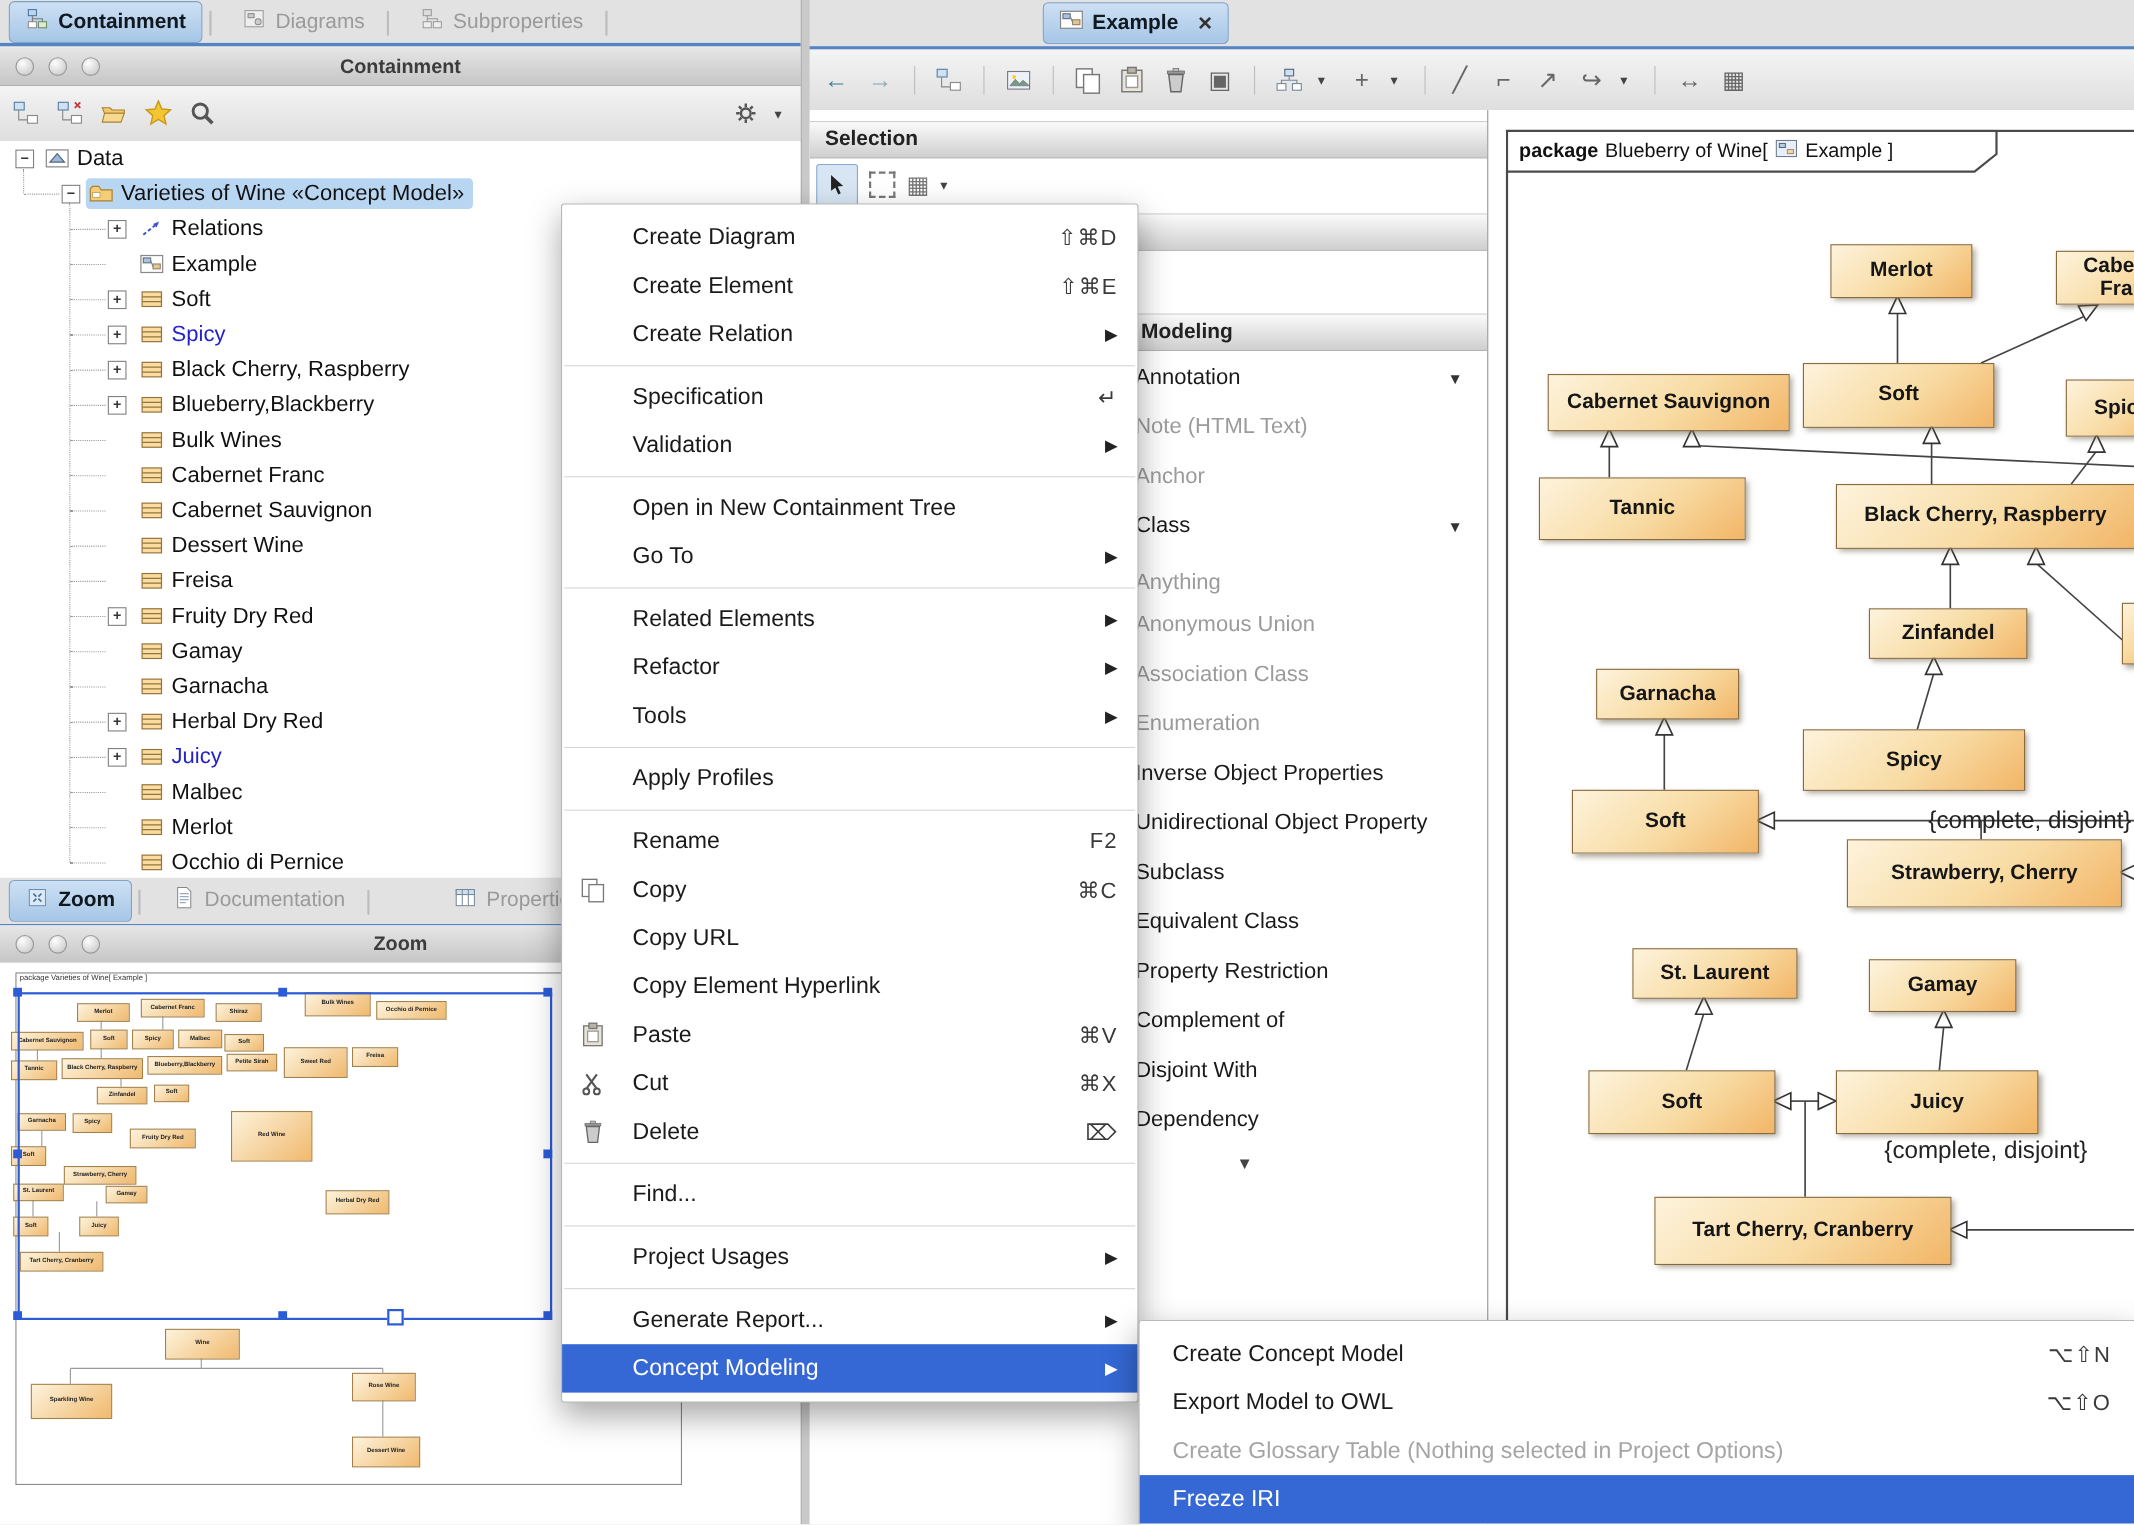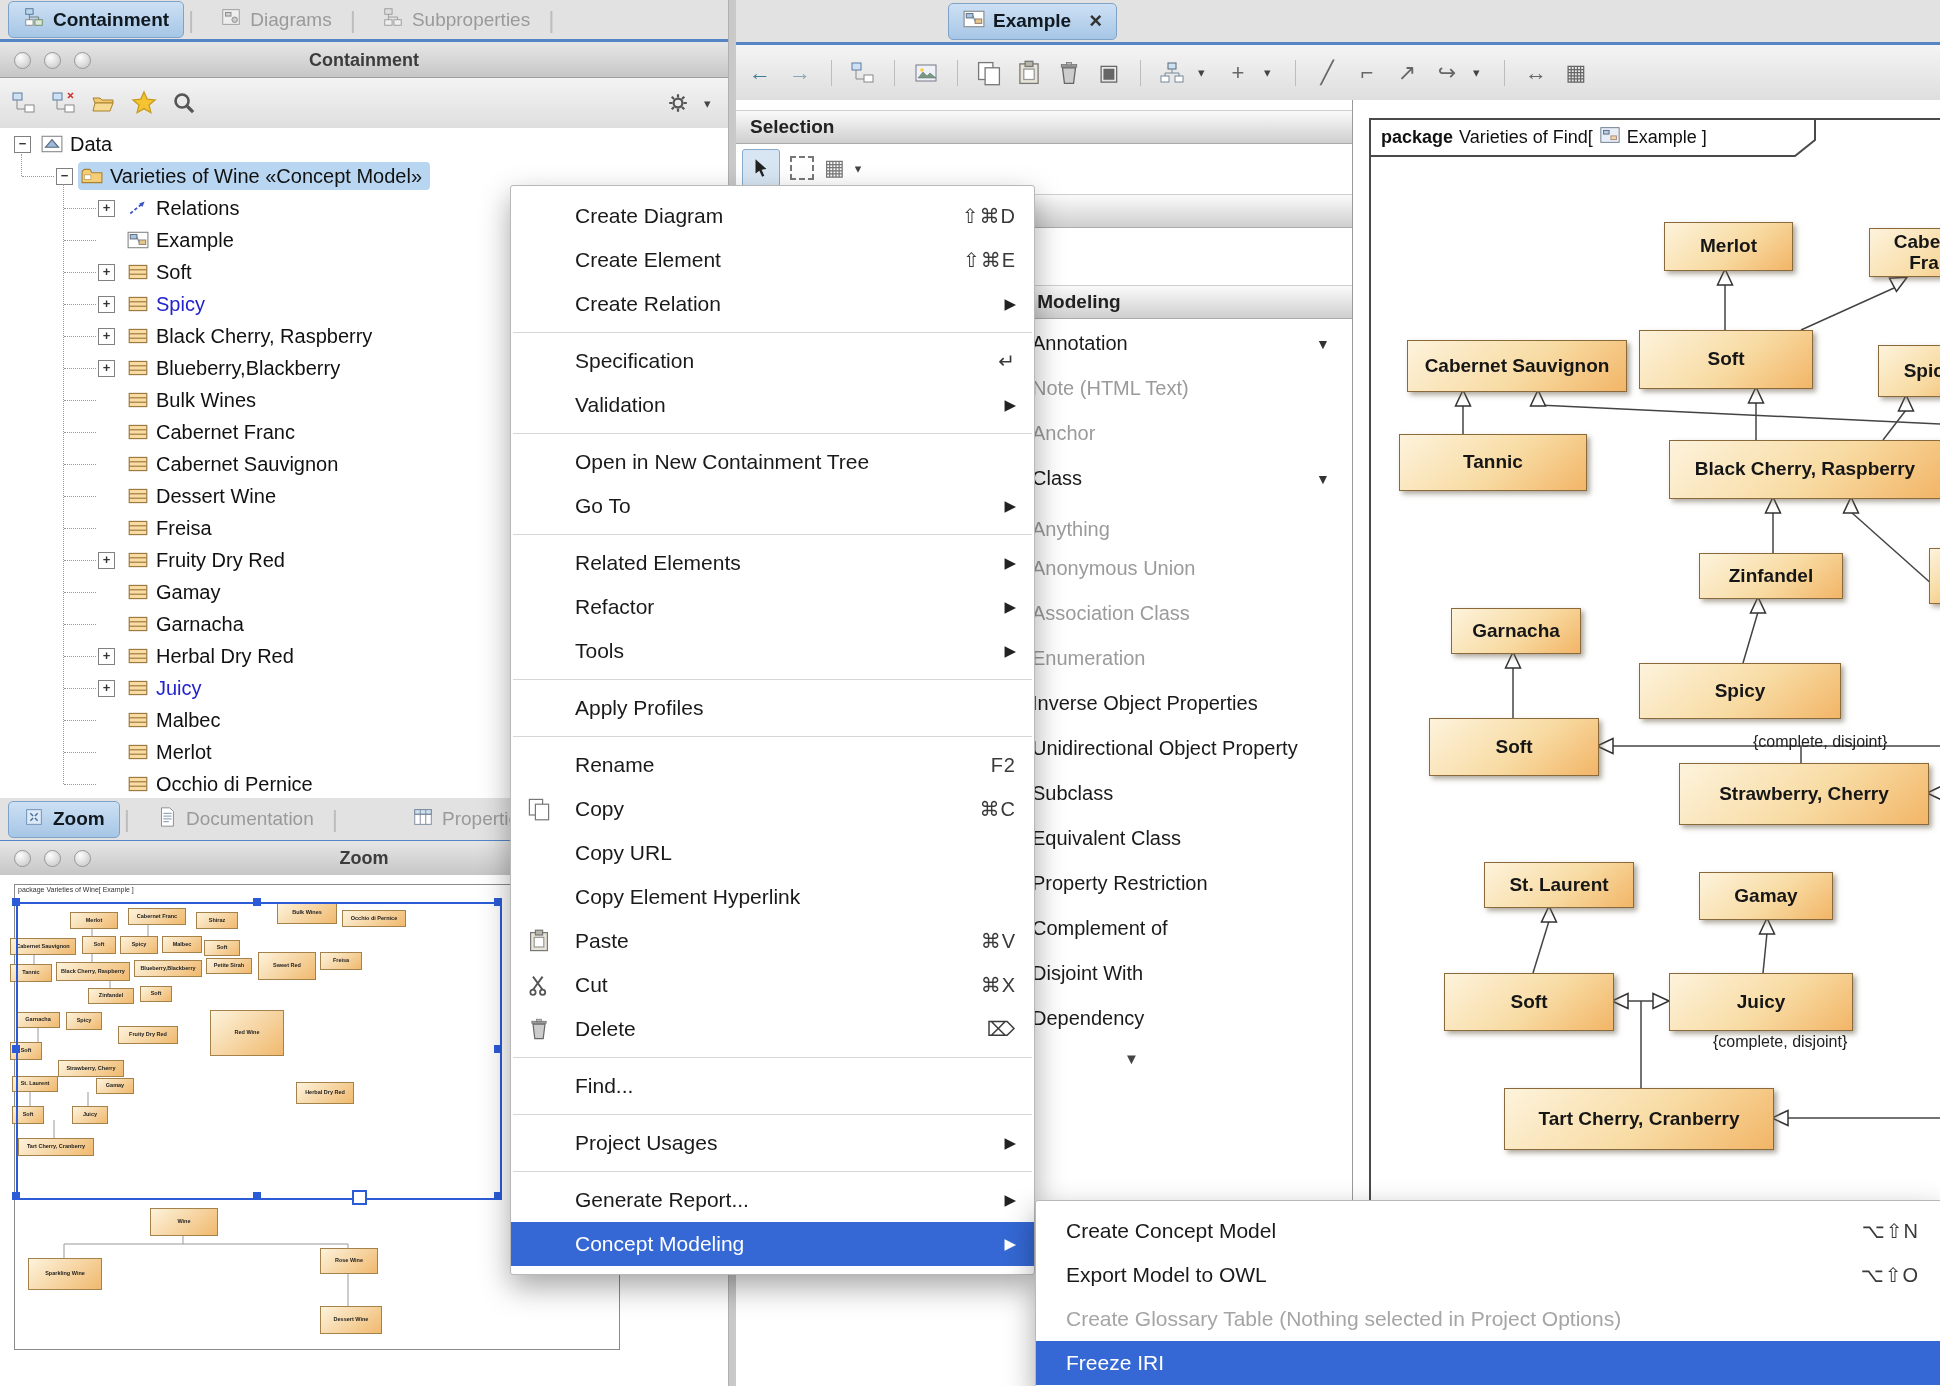--- a/index.html
+++ b/index.html
@@ -86,21 +86,21 @@
           border-left:1px solid #999;overflow:hidden;}
   .dframe{position:absolute;border:2px solid #4a4a4a;}
   .dheadtab{position:absolute;}
   .dheadtext{position:absolute;font-size:18px;white-space:nowrap;display:flex;align-items:center;gap:6px;color:#111;}
   .dheadtext .kw{font-weight:bold;}
   .dheadtext svg{width:24px;height:20px;}
   .dnode{position:absolute;display:flex;align-items:center;justify-content:center;text-align:center;
          font-weight:bold;font-size:19px;color:#161616;
          background:linear-gradient(140deg,#fdf3dc 0%,#f8dba3 55%,#f2b567 100%);
          border:1px solid #8a6a3a;box-shadow:3px 3px 5px rgba(110,100,80,.55);line-height:1.1;overflow:hidden;}
-  .dconstraint{position:absolute;font-size:16px;color:#222;white-space:nowrap;}
+  .dconstraint{position:absolute;font-size:22px;color:#222;white-space:nowrap;}
   #dedges{position:absolute;left:0;top:0;pointer-events:none;}
 
   
   #cmenu{position:absolute;left:510px;top:185px;width:523px;background:#fff;border:1px solid #b8b8b8;
          box-shadow:0 12px 30px rgba(0,0,0,.35);padding:8px 0;z-index:40;border-radius:3px;}
   .mrow{position:relative;height:44px;display:flex;align-items:center;padding:0 18px 0 64px;font-size:21px;color:#1a1a1a;}
   .mrow .mic{position:absolute;left:16px;top:10px;width:24px;height:24px;}
   .mrow .mic svg{width:24px;height:24px;}
   .mrow .sc{margin-left:auto;color:#3a3a3a;letter-spacing:1px;font-size:20px;}
   .mrow .arrow{margin-left:auto;font-size:15px;color:#222;}
@@ -825,21 +825,21 @@
   </div>
 
   <div id="canvas">
     <div class="dframe" style="left:16px;top:54px;width:600px;height:1120px;border-top:none;"></div>
     <div class="dframe" style="left:16px;top:18px;width:600px;height:0;border:none;border-top:2px solid #4a4a4a;"></div>
     <svg class="dheadtab" style="left:16px;top:18px;" width="448" height="40">
       <path d="M1,1 H446 V22 L426,38 H1 Z" fill="#ffffff" stroke="#4a4a4a" stroke-width="2"></path>
     </svg>
     <div class="dheadtext" style="left:28px;top:24px;">
       <span class="kw">package</span>
-      <span>Varieties of Find[</span>
+      <span>Blueberry of Wine[</span>
       <span id="ic-pkgdiag"><svg viewBox="0 0 24 20" style="width: 22px; height: 22px;">
             <rect x="2" y="2" width="20" height="16" fill="#e8eef8" stroke="#678"></rect>
             <rect x="5" y="5" width="6" height="4" fill="#b8cce8" stroke="#567"></rect>
             <rect x="13" y="11" width="6" height="4" fill="#f0d8a8" stroke="#a87"></rect>
           </svg></span>
       <span>Example ]</span>
     </div>
     <div id="dedges"><svg width="588" height="1286" xmlns="http://www.w3.org/2000/svg">
           <line x1="372" y1="230" x2="372" y2="184" stroke="#444" stroke-width="1.5"></line>
           <line x1="448" y1="230" x2="541" y2="188" stroke="#444" stroke-width="1.5"></line>

